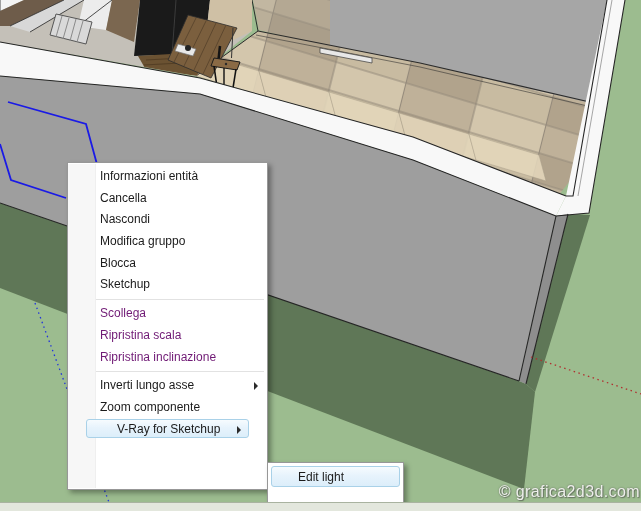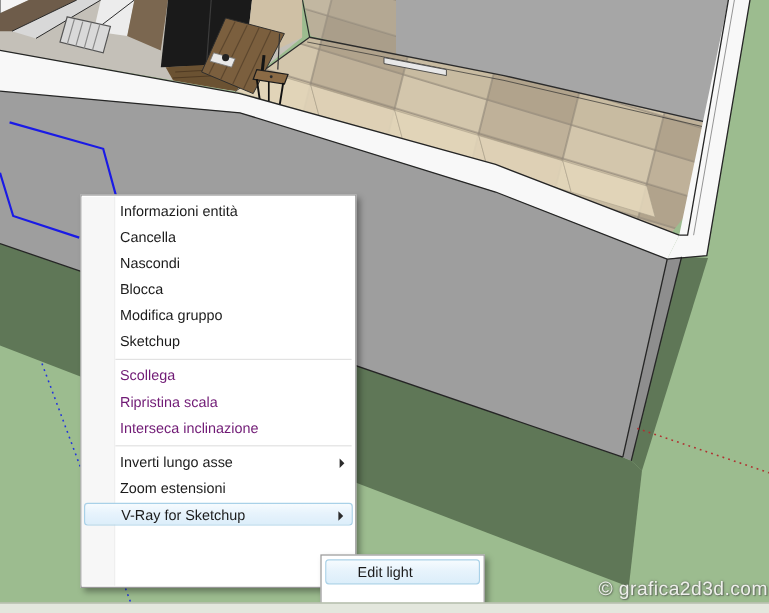--- a/index.html
+++ b/index.html
@@ -4,33 +4,33 @@
 <style>
   html,body{margin:0;padding:0;background:#888;}
   #stage{position:relative;width:641px;height:511px;overflow:hidden;background:#9cbc8f;
          font-family:"Liberation Sans",sans-serif;}
   #scene-svg{position:absolute;left:0;top:0;width:641px;height:511px;display:block;}
 
   
   .win-menu{position:absolute;background:#ffffff;border:1px solid #979797;
             box-shadow:3px 3px 5px rgba(0,0,0,.35);box-sizing:border-box;
             font-size:12px;color:#1b1b1b;}
-  #context-menu{left:67px;top:162px;width:230px;height:328px;padding:3px 0;}
+  #context-menu{left:67px;top:162px;width:201px;height:328px;padding:3px 0;}
   #context-menu::before{ 
      content:"";position:absolute;left:0;top:1px;bottom:1px;width:27px;
      background:#f7f7f7;border-right:1px solid #efefef;}
   .mi{position:relative;height:21.7px;line-height:21.7px;padding-left:32px;
       white-space:nowrap;z-index:1;}
   .mi .lbl{position:relative;z-index:2;}
   .mi.disabled{color:#701a75;}
   .sep{height:1px;background:#e2e2e2;margin:3px 3px 3px 28px;}
   .arrow{position:absolute;right:9px;top:7px;width:0;height:0;z-index:2;
          border-left:4px solid #2b2b2b;border-top:4px solid transparent;
          border-bottom:4px solid transparent;}
-  .mi.hl{margin:0 2px;padding-left:30px;height:19.7px;line-height:19.7px;
+  .mi.hl{margin:0 18px;padding-left:30px;height:19.7px;line-height:19.7px;
          border:1px solid #a9d1e8;border-radius:3px;box-sizing:border-box;
          background:linear-gradient(#f6fbfe,#e7f3fc 45%,#dceefa);}
   .mi.hl .arrow{right:7px;top:6px;}
 
   #vray-submenu{left:267px;top:462px;width:137px;height:46px;padding:3px;}
   #vray-submenu .mi{height:21px;line-height:20px;padding-left:27px;}
   #vray-submenu .mi.hl{margin:0;padding-left:26px;border:1px solid #a9d1e8;
          border-radius:3px;background:linear-gradient(#f6fbfe,#e7f3fc 45%,#dceefa);}
 
   
@@ -143,30 +143,30 @@
     </g>
 
     <line x1="35" y1="303" x2="110" y2="505" stroke="#2233dd" stroke-width="1.3" stroke-dasharray="1.5,3.5"></line>
     <line x1="531" y1="357" x2="641" y2="394" stroke="#b03030" stroke-width="1.3" stroke-dasharray="1.5,3.5"></line>
   </svg>
 
   <div id="context-menu" class="win-menu">
     <div class="mi"><span class="lbl">Informazioni entità</span></div>
     <div class="mi"><span class="lbl">Cancella</span></div>
     <div class="mi"><span class="lbl">Nascondi</span></div>
+    <div class="mi"><span class="lbl">Modifica gruppo</span></div>
     <div class="mi"><span class="lbl">Blocca</span></div>
-    <div class="mi"><span class="lbl">Modifica gruppo</span></div>
     <div class="mi"><span class="lbl">Sketchup</span></div>
     <div class="sep"></div>
     <div class="mi disabled"><span class="lbl">Scollega</span></div>
     <div class="mi disabled"><span class="lbl">Ripristina scala</span></div>
-    <div class="mi disabled"><span class="lbl">Interseca inclinazione</span></div>
+    <div class="mi disabled"><span class="lbl">Ripristina inclinazione</span></div>
     <div class="sep"></div>
     <div class="mi"><span class="lbl">Inverti lungo asse</span><span class="arrow"></span></div>
-    <div class="mi"><span class="lbl">Zoom estensioni</span></div>
+    <div class="mi"><span class="lbl">Zoom componente</span></div>
     <div class="mi hl"><span class="lbl">V-Ray for Sketchup</span><span class="arrow"></span></div>
   </div>
 
   <div id="vray-submenu" class="win-menu">
     <div class="mi hl"><span class="lbl">Edit light</span></div>
   </div>
 
   <div id="watermark">© grafica2d3d.com</div>
   <div id="bottom-bar"></div>
 </div>

